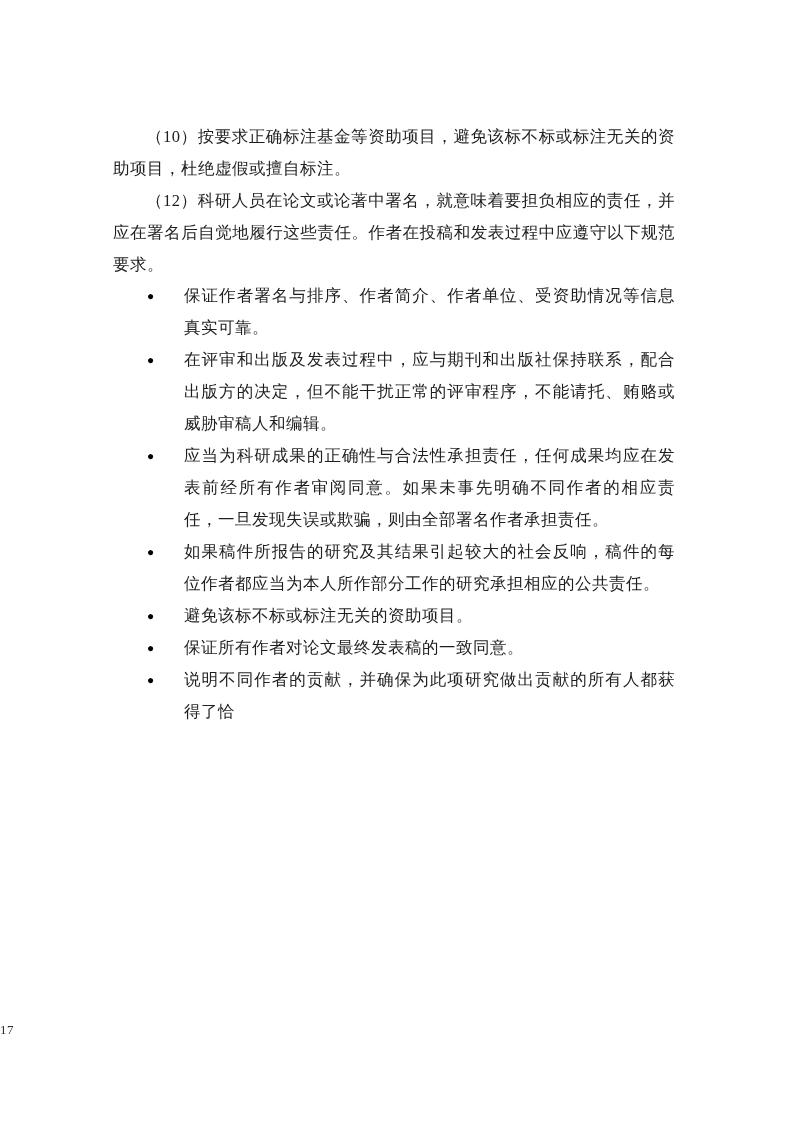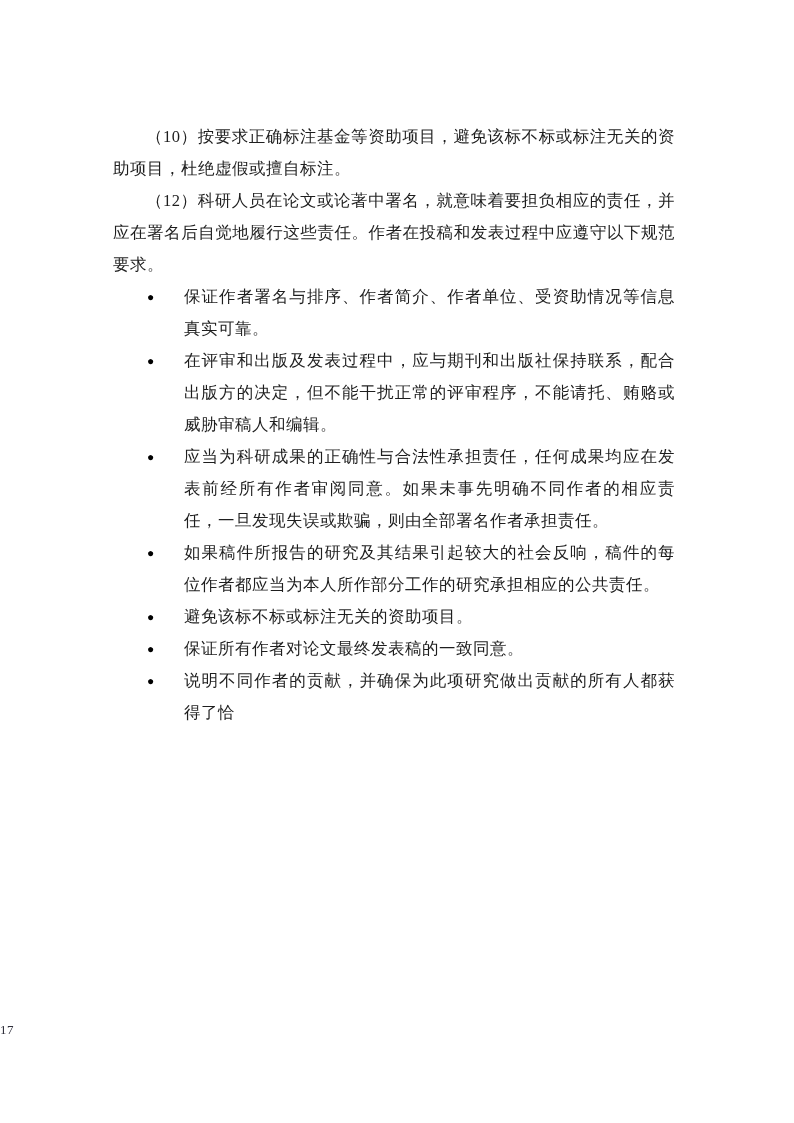--- a/index.html
+++ b/index.html
@@ -38,20 +38,21 @@
     line-height: 34px;
     font-weight: bold;
     font-style: italic;
     color: #000000;
     letter-spacing: 1px;
   }
   ul.dot-list {
     list-style: none;
     margin: 0;
     padding: 0;
+    font-family: Liberation Mono, monospace;
   }
   ul.dot-list > li {
     position: relative;
     margin: 0;
     padding-left: 71px;
     font-size: 16.5px;
     line-height: 32px;
     text-align: justify;
     letter-spacing: 0.5px;
   }

